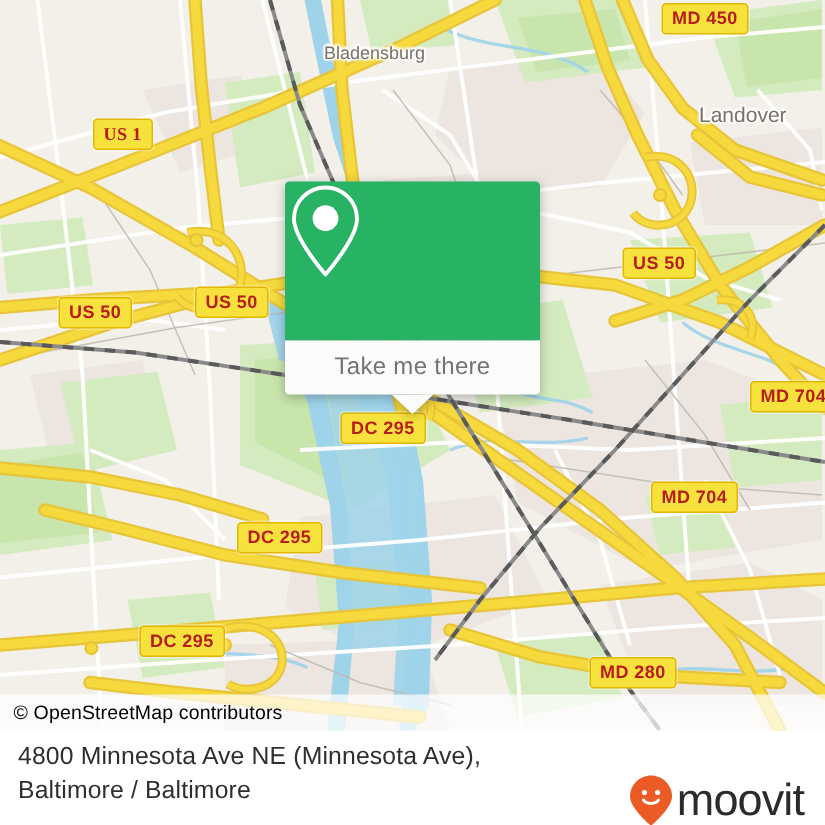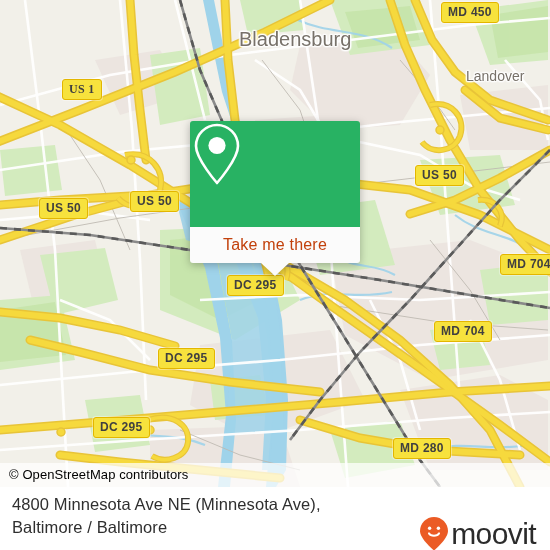--- a/index.html
+++ b/index.html
@@ -18,21 +18,21 @@
   .place-label{
     position:absolute;color:#777169;font-weight:400;
     text-shadow:1px 0 1.5px #fff,-1px 0 1.5px #fff,0 1px 1.5px #fff,0 -1px 1.5px #fff,
                 1px 1px 1.5px #fff,-1px -1px 1.5px #fff,1px -1px 1.5px #fff,-1px 1px 1.5px #fff;
     white-space:nowrap;pointer-events:none;
   }
 
   
   .shield{
     position:absolute;background:#f7e23d;border:1.5px solid #e3b600;
-    border-radius:3px;color:#404040;font-weight:700;font-size:12px;
+    border-radius:3px;color:#b91c1c;font-weight:700;font-size:12px;
     line-height:1;padding:3px 6px 4px 6px;white-space:nowrap;
     letter-spacing:.3px;box-shadow:0 0 0 1px rgba(255,255,255,.35);
   }
 
   
   .attribution{
     position:absolute;left:0;bottom:0;width:100%;
     background:rgba(255,255,255,.72);
     font-size:13px;color:#000000;padding:4px 0 5px 9px;
     box-sizing:border-box;letter-spacing:.1px;
@@ -43,21 +43,21 @@
     position:absolute;left:190px;top:121px;width:170px;
     filter:drop-shadow(0 2px 4px rgba(0,0,0,.28));
   }
   .card-top{
     background:#28b263;height:106px;border-radius:3px 3px 0 0;
     display:flex;align-items:center;justify-content:center;
   }
   .card-foot{
     background:#fbfbfb;height:36px;border-radius:0 0 3px 3px;
     display:flex;align-items:center;justify-content:center;
-    font-size:16px;color:#c2410c;letter-spacing:.2px;
+    font-size:16px;color:#737373;letter-spacing:.2px;
   }
   .card-tail{
     position:absolute;left:50%;transform:translateX(-50%);
     top:142px;width:0;height:0;
     border-left:14px solid transparent;border-right:14px solid transparent;
     border-top:13px solid #fbfbfb;
   }
 
   
   .footer{
@@ -243,21 +243,21 @@
         <g fill="#f6d93d" stroke="#e8c438" stroke-width="1.5">
           <circle cx="131" cy="160" r="4"></circle>
           <circle cx="262" cy="235" r="4"></circle>
           <circle cx="440" cy="130" r="4"></circle>
           <circle cx="61" cy="432" r="4"></circle>
           <circle cx="150" cy="430" r="4"></circle>
         </g>
       </g>
     </svg>
 
-    <div class="place-label" style="left:239px;top:28px;font-size:20px;">Bladensburg</div>
+    <div class="place-label" style="left:216px;top:28px;font-size:12px;">Bladensburg</div>
     <div class="place-label" style="left:466px;top:68px;font-size:14px;">Landover</div>
 
     <div class="shield" style="left:441px;top:2px;">MD 450</div>
     <div class="shield" style="left:62px;top:79px;font-family:Liberation Serif, serif;">US 1</div>
     <div class="shield" style="left:415px;top:165px;">US 50</div>
     <div class="shield" style="left:39px;top:198px;">US 50</div>
     <div class="shield" style="left:130px;top:191px;">US 50</div>
     <div class="shield" style="left:227px;top:275px;">DC 295</div>
     <div class="shield" style="left:500px;top:254px;">MD 704</div>
     <div class="shield" style="left:434px;top:321px;">MD 704</div>

